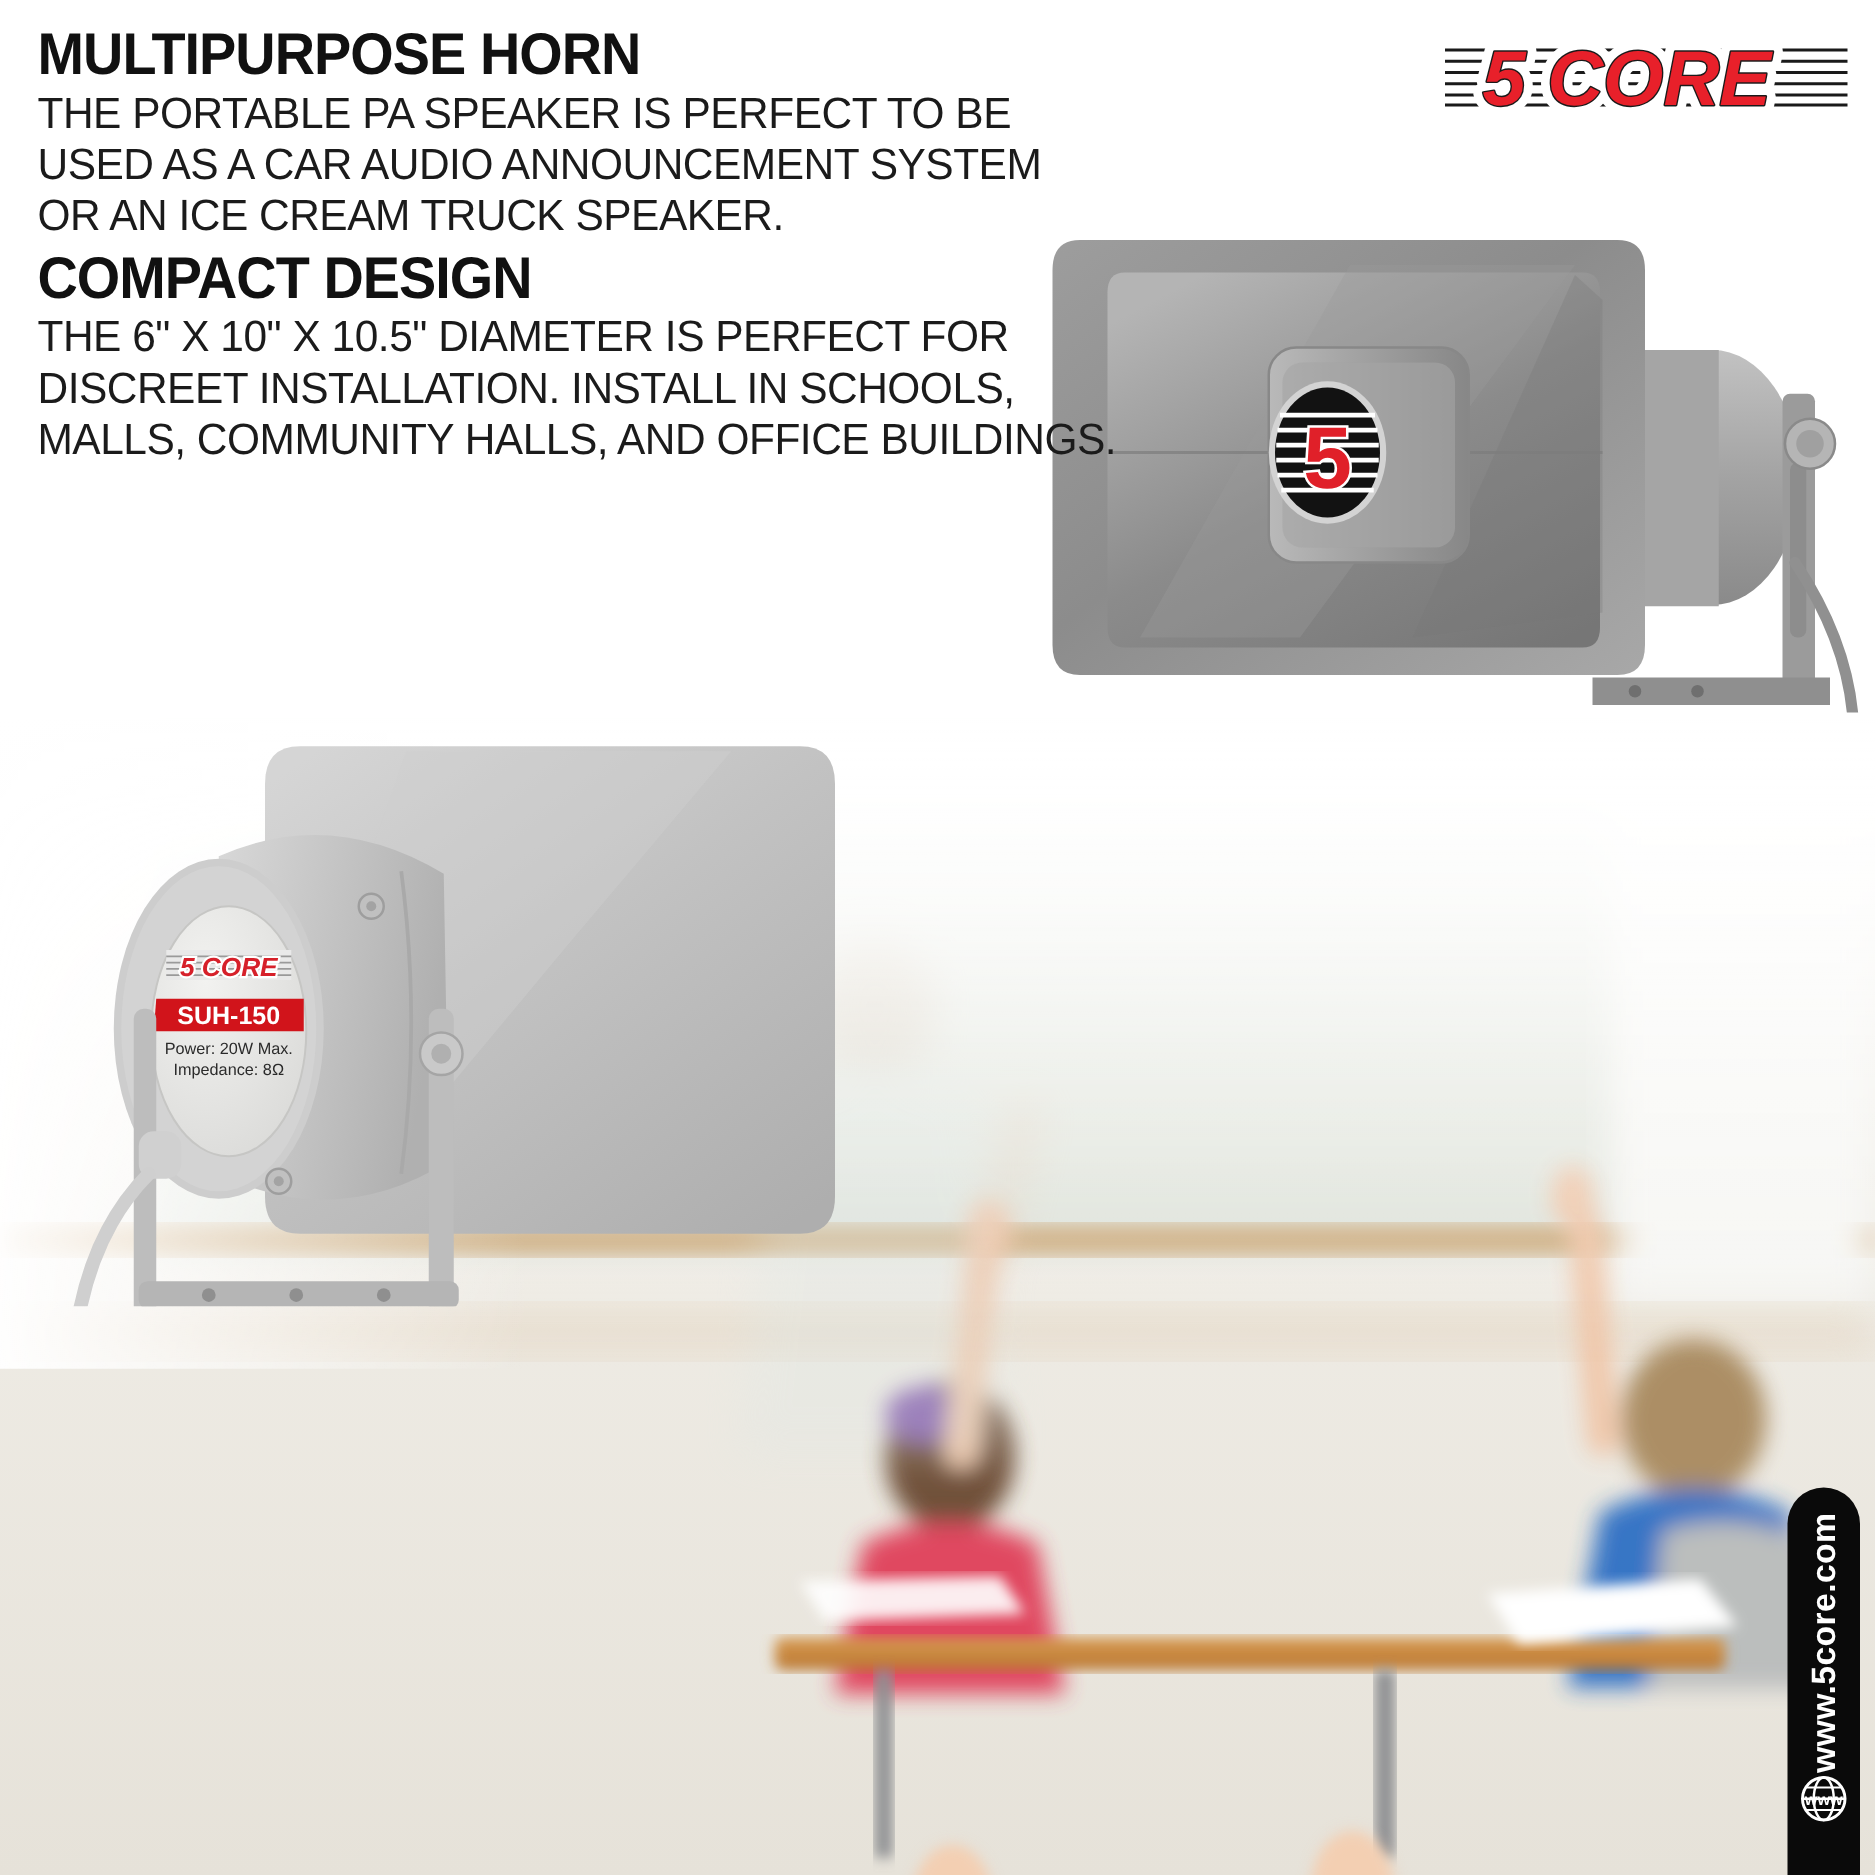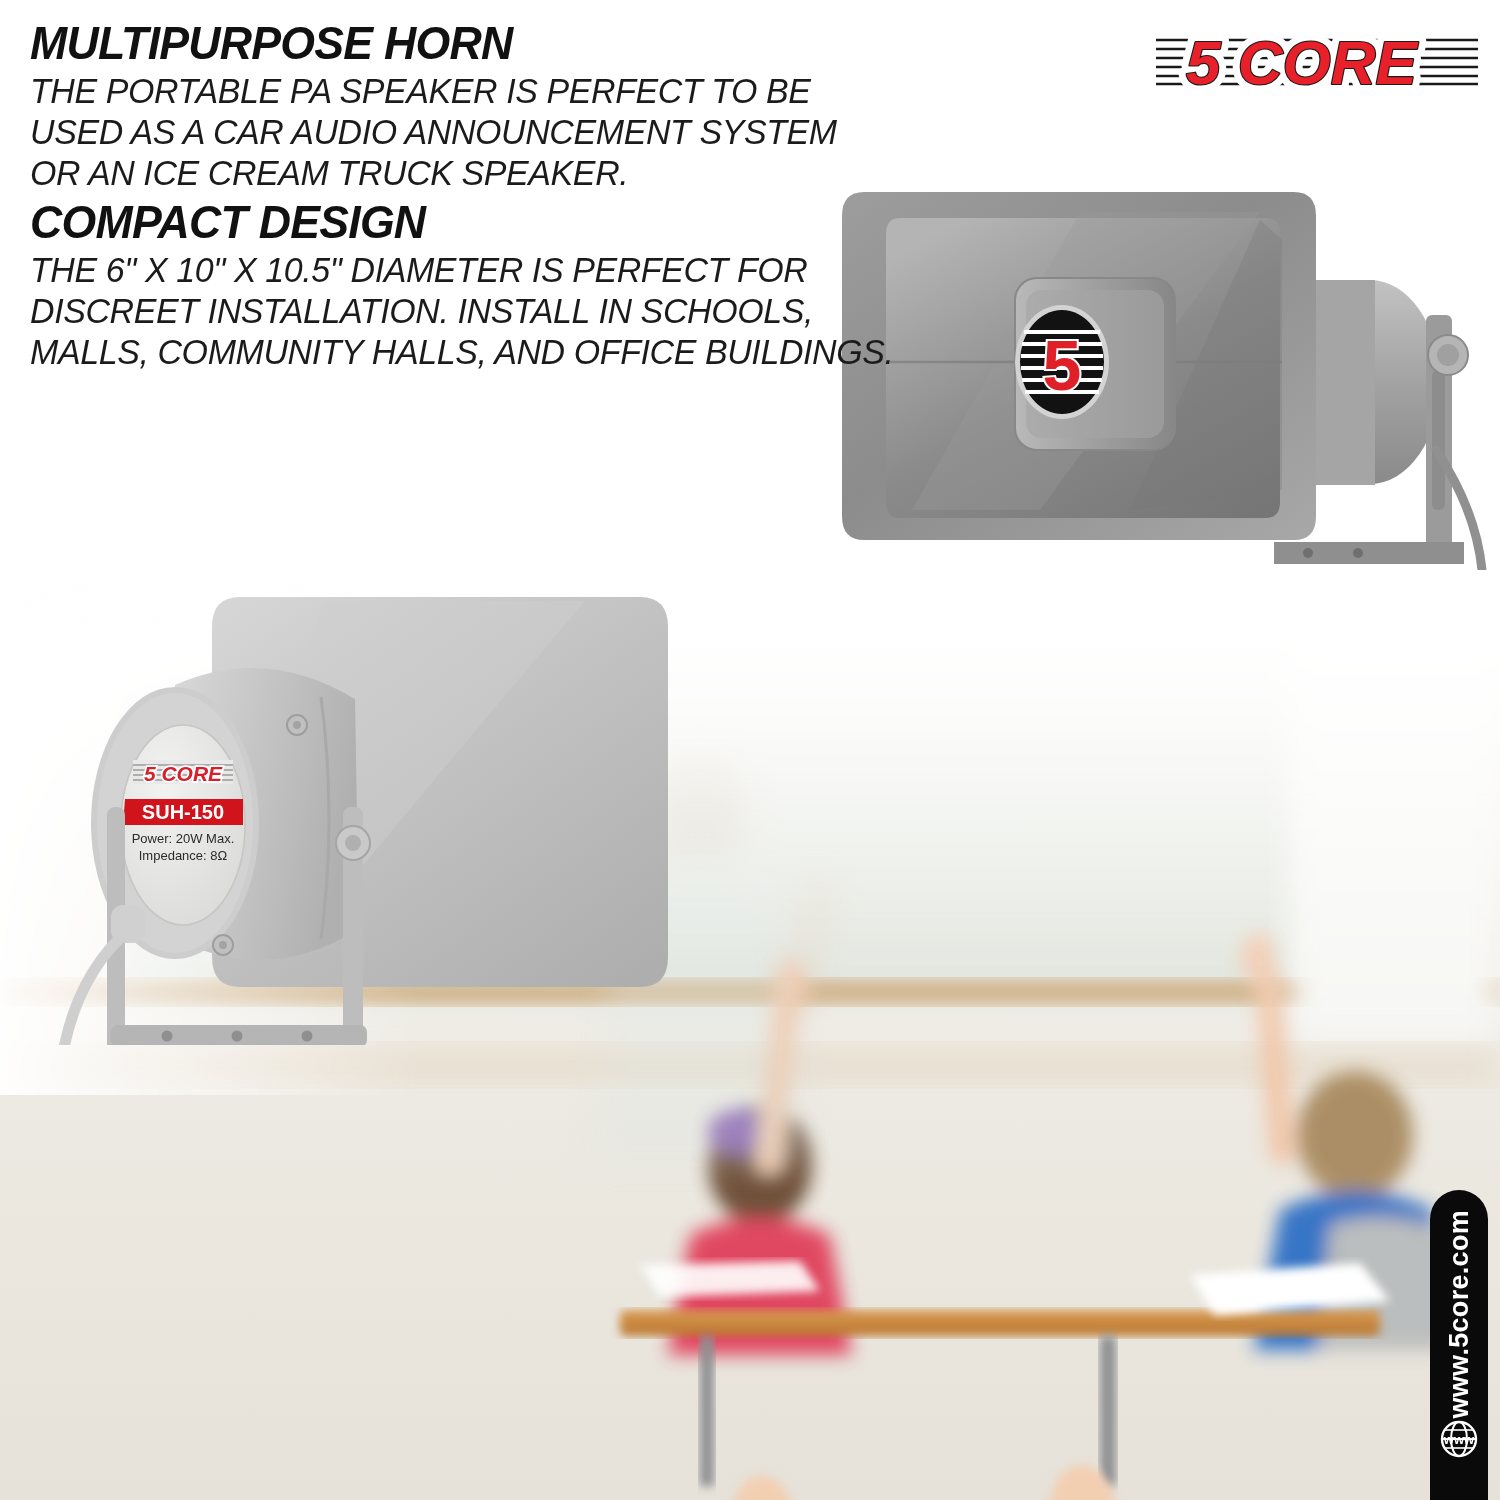--- a/index.html
+++ b/index.html
@@ -9,21 +9,21 @@
     background:#ffffff;
     position:relative;
     overflow:hidden;
   }
 
   
   #page { position:absolute; inset:0; width:1500px; height:1500px; background:#fff; }
 
   
   .copy-block { position:absolute; left:30px; top:18px; width:930px; z-index:40; }
-  .feature { margin-bottom:4px;font-style:italic; }
+  .feature { margin-bottom:4px; }
   .feat-title {
     font-size:47px;
     font-weight:bold;
     letter-spacing:-0.8px;
     line-height:1.06;
     color:#111111;
     text-transform:uppercase;
     transform:scaleX(0.95);
     transform-origin:left center;
     white-space:nowrap;

